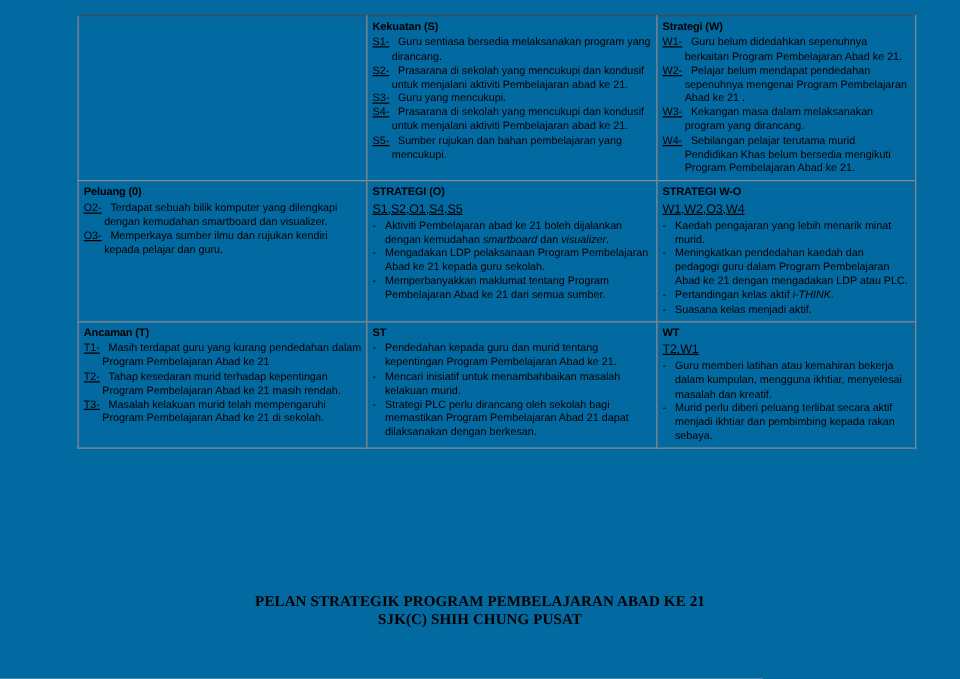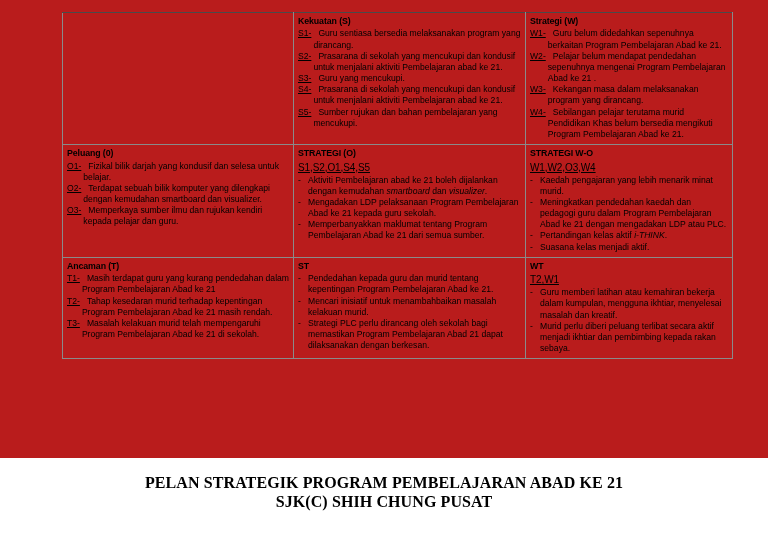--- a/index.html
+++ b/index.html
@@ -10,22 +10,22 @@
   body {
     width: 768px;
     height: 543px;
     overflow: hidden;
     font-family: "Liberation Sans", sans-serif;
     color: #000000;
   }
   #page {
     position: relative;
     width: 768px;
-    height: 458px;
-    background: #b91c1c;
+    height: 543px;
+    background: #0369a1;
   }
   .swot-table {
     position: absolute;
     left: 62px;
     top: 12px;
     width: 643px;
     border-collapse: collapse;
     table-layout: fixed;
   }
   .swot-table td {
@@ -101,21 +101,21 @@
   em.it { }
 
   .footer-title {
     position: absolute;
     left: 0;
     top: 474px;
     width: 768px;
     text-align: center;
     font-family: "Liberation Serif", serif;
     font-weight: bold;
-    font-size: 16px;
+    font-size: 12px;
     line-height: 1.18;
     letter-spacing: 0.1px;
   }
   .footer-title .line2 { display: block; }
 </style>
 </head>
 <body>
 
 <div id="page">
 
@@ -168,24 +168,20 @@
                 <span class="txt">Sebilangan pelajar terutama murid Pendidikan Khas belum bersedia mengikuti Program Pembelajaran Abad ke 21.</span>
               </li>
             </ul>
         </td>
       </tr>
       <tr>
         <td class="col-a">
           <div class="cell-title">Peluang (0)</div>
           <ul class="items">
               <li class="li-label">
-                <span class="lbl">O1-</span>
-                <span class="txt">Fizikal bilik darjah yang kondusif dan selesa untuk belajar.</span>
-              </li>
-              <li class="li-label">
                 <span class="lbl">O2-</span>
                 <span class="txt">Terdapat sebuah bilik komputer yang dilengkapi  dengan kemudahan smartboard dan visualizer.</span>
               </li>
               <li class="li-label">
                 <span class="lbl">O3-</span>
                 <span class="txt">Memperkaya sumber ilmu dan rujukan kendiri kepada pelajar dan guru.</span>
               </li>
             </ul>
         </td>
         <td class="col-b">

